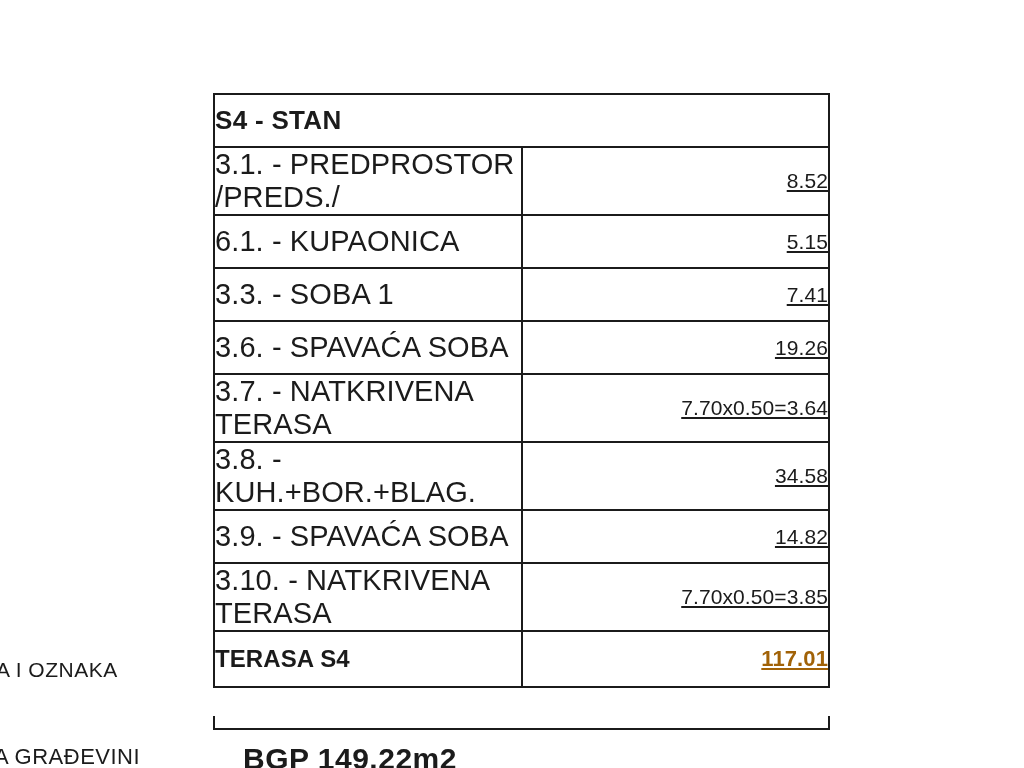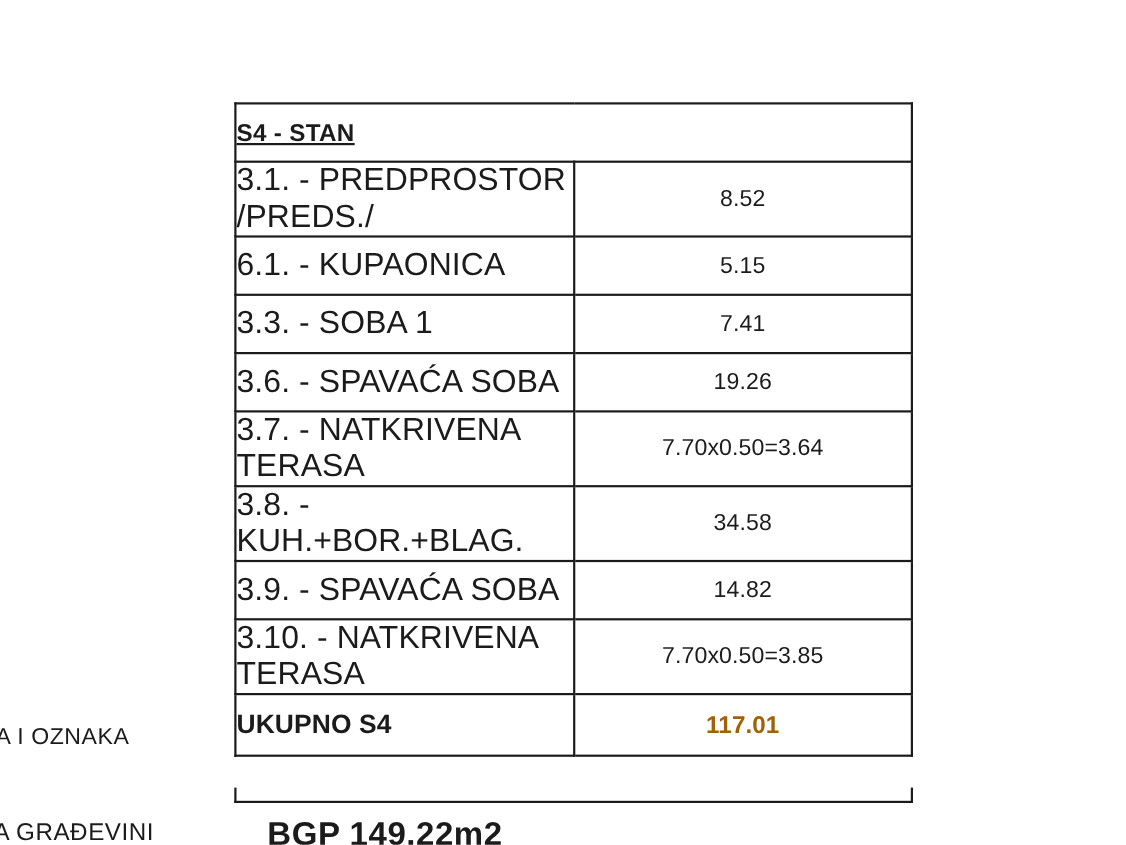--- a/index.html
+++ b/index.html
@@ -101,36 +101,36 @@
   }
   table.spec td {
     border: 2px solid #1b1b1b;
     padding: 0;
     height: 51px;
     vertical-align: middle;
   }
   td.title-cell {
     height: 53px;
     padding-left: 21px;
-    font-size: 22px;
+    font-size: 26px;
     font-weight: bold;
     letter-spacing: 0.3px;
-    text-decoration: underline;
   }
   td.name-cell {
     width: 408px;
     padding-left: 21px;
     font-size: 29px;
     letter-spacing: 0.1px;
   }
   td.value-cell {
     width: 209px;
-    text-align: center;
+    text-align: right;
     font-size: 21px;
     letter-spacing: 0.1px;
+    text-decoration: underline;
   }
   tr.total-row td.name-cell {
     font-size: 24px;
     font-weight: bold;
     height: 54px;
   }
   tr.total-row td.value-cell {
     font-size: 22px;
     font-weight: bold;
     color: #a16207;
@@ -207,21 +207,21 @@
         <tr>
           <td class="name-cell">3.9. - SPAVAĆA SOBA</td>
           <td class="value-cell">14.82</td>
         </tr>
         <tr>
           <td class="name-cell">3.10. - NATKRIVENA TERASA</td>
           <td class="value-cell">7.70x0.50=3.85</td>
         </tr>
 
         <tr class="total-row">
-          <td class="name-cell">UKUPNO S4</td>
+          <td class="name-cell">TERASA S4</td>
           <td class="value-cell">117.01</td>
         </tr>
       </tbody>
     </table>
   </div>
 
   <div class="bottom-strip"></div>
 
 </div>
 

